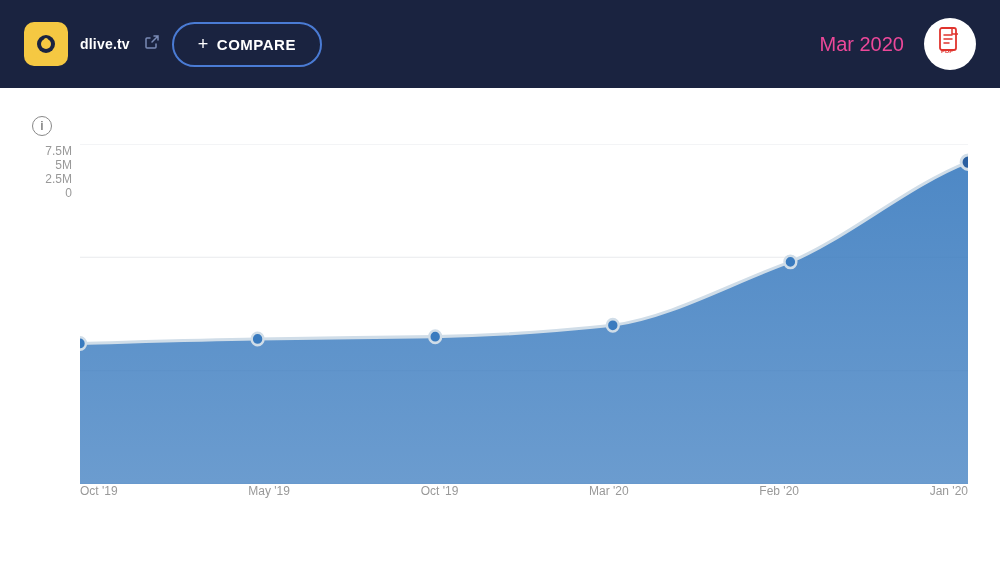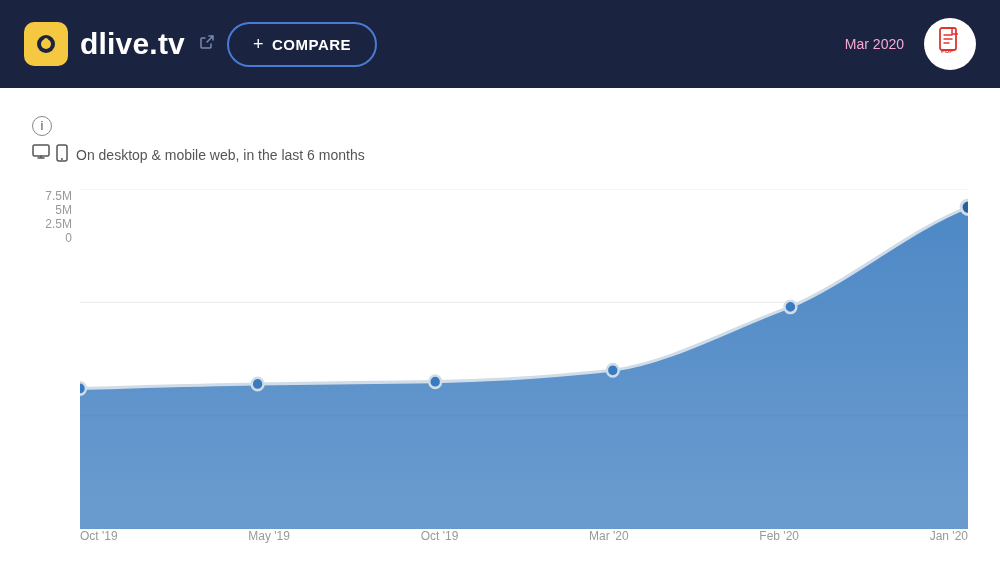--- a/index.html
+++ b/index.html
@@ -24,21 +24,21 @@
       height: 44px;
       background: #f5c842;
       border-radius: 10px;
       display: flex;
       align-items: center;
       justify-content: center;
       font-size: 22px;
     }
     .site-name {
       color: #fff;
-      font-size: 30px;
+      font-size: 14px;
       font-weight: 600;
       letter-spacing: 0.2px;
     }
     .external-link-icon {
       color: #7a8bb5;
       font-size: 16px;
       cursor: pointer;
       margin-left: 2px;
     }
     .compare-btn {
@@ -58,22 +58,22 @@
     .compare-btn .plus {
       font-size: 18px;
       font-weight: 400;
     }
     .header-right {
       display: flex;
       align-items: center;
       gap: 20px;
     }
     .date-label {
-      color: #f9a8d4;
-      font-size: 14px;
+      color: #ec4899;
+      font-size: 20px;
       font-weight: 400;
     }
     .pdf-btn {
       background: #fff;
       border: none;
       border-radius: 50px;
       width: 52px;
       height: 52px;
       display: flex;
       align-items: center;
@@ -217,37 +217,20 @@
         </svg>
       </span>
     </button>
   </div>
 </div>
 
 <div class="content">
   <div class="section-title">
     <span class="info-icon">i</span>
   </div>
-  <div class="subtitle">
-    <div class="device-icons">
-      <span class="device-icon">
-        <svg width="20" height="16" viewBox="0 0 20 16" fill="none">
-          <rect x="1" y="1" width="16" height="11" rx="1.5" stroke="#555" stroke-width="1.5"></rect>
-          <path d="M6 14h6M9 12v2" stroke="#555" stroke-width="1.5" stroke-linecap="round"></path>
-        </svg>
-      </span>
-      <span class="device-icon">
-        <svg width="12" height="18" viewBox="0 0 12 18" fill="none">
-          <rect x="1" y="1" width="10" height="16" rx="2" stroke="#555" stroke-width="1.5"></rect>
-          <circle cx="6" cy="15" r="1" fill="#555"></circle>
-        </svg>
-      </span>
-    </div>
-    <span>On desktop &amp; mobile web, in the last 6 months</span>
-  </div>
 
   <div class="chart-container">
 
     <div class="y-axis">
       <span class="y-label">7.5M</span>
       <span class="y-label">5M</span>
       <span class="y-label">2.5M</span>
       <span class="y-label">0</span>
     </div>
 

